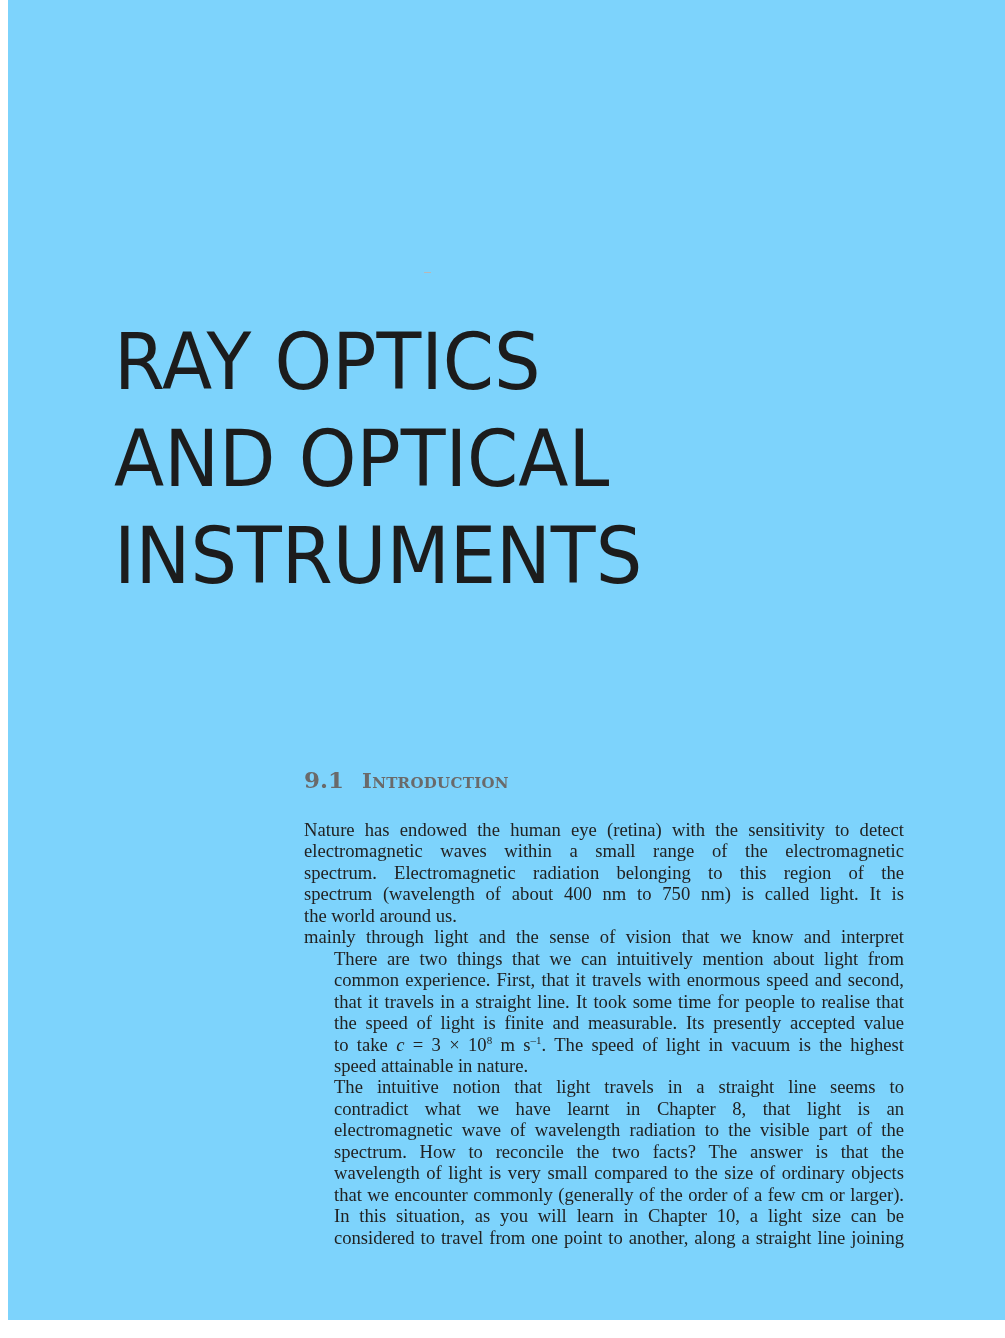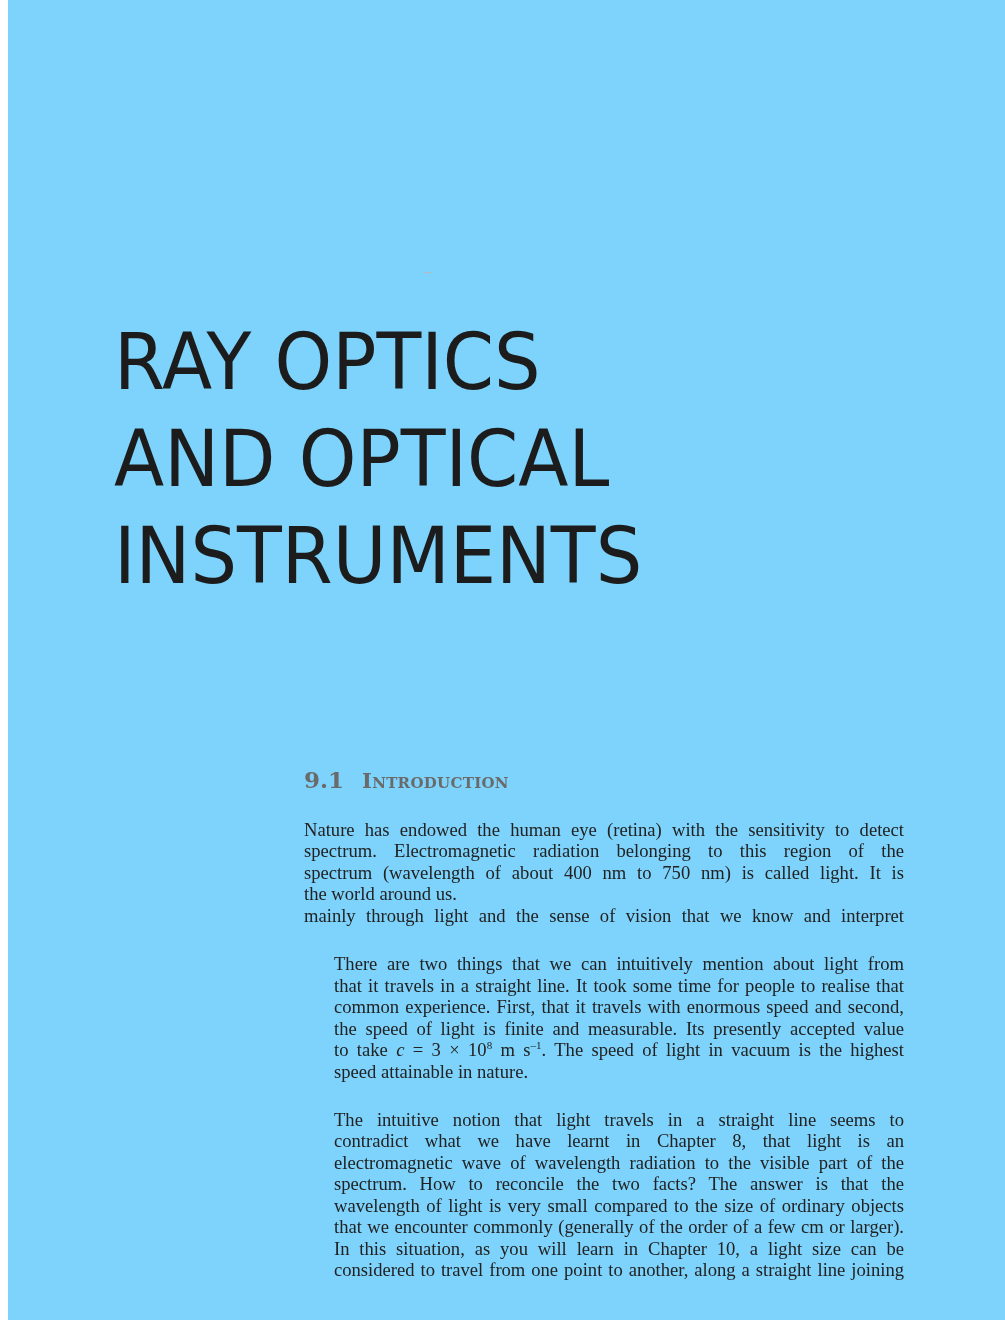--- a/index.html
+++ b/index.html
@@ -89,21 +89,20 @@
       text-align: justify;
       text-align-last: justify;
       white-space: nowrap;
       overflow: visible;
     }
     .body-text .line.last {
       text-align-last: left;
     }
     .body-text .line.first {
       text-indent: 30px;
-      margin-top: 27px;
     }
     sup {
       font-size: 11px;
       line-height: 0;
       vertical-align: 7px;
     }
     .math-var {
       font-style: italic;
     }
   </style>
@@ -120,30 +119,31 @@
     <span>INSTRUMENTS</span>
   </h1>
 
   <div class="section">
     <h2 class="section-heading">
       <span class="section-number">9.1</span><span class="section-name">Introduction</span>
     </h2>
 
     <div class="body-text">
       <span class="line">Nature has endowed the human eye (retina) with the sensitivity to detect</span>
+      <span class="line">electromagnetic waves within a small range of the electromagnetic</span>
       <span class="line">spectrum. Electromagnetic radiation belonging to this region of the</span>
       <span class="line">spectrum (wavelength of about 400 nm to 750 nm) is called light. It is</span>
       <span class="line last">the world around us.</span>
       <span class="line">mainly through light and the sense of vision that we know and interpret</span>
     </div>
 
     <div class="body-text">
       <span class="line first">There are two things that we can intuitively mention about light from</span>
+      <span class="line">common experience. First, that it travels with enormous speed and second,</span>
       <span class="line">that it travels in a straight line. It took some time for people to realise that</span>
-      <span class="line">common experience. First, that it travels with enormous speed and second,</span>
       <span class="line">the speed of light is finite and measurable. Its presently accepted value</span>
       <span class="line"><span>to take </span><span class="math-var">c</span><span> = 3 × 10</span><sup>8</sup><span> m s</span><sup>–1</sup><span>. The speed of light in vacuum is the highest</span></span>
       <span class="line last">speed attainable in nature.</span>
     </div>
 
     <div class="body-text">
       <span class="line first">The intuitive notion that light travels in a straight line seems to</span>
       <span class="line">contradict what we have learnt in Chapter 8, that light is an</span>
       <span class="line">electromagnetic wave of wavelength radiation to the visible part of the</span>
       <span class="line">spectrum. How to reconcile the two facts? The answer is that the</span>

